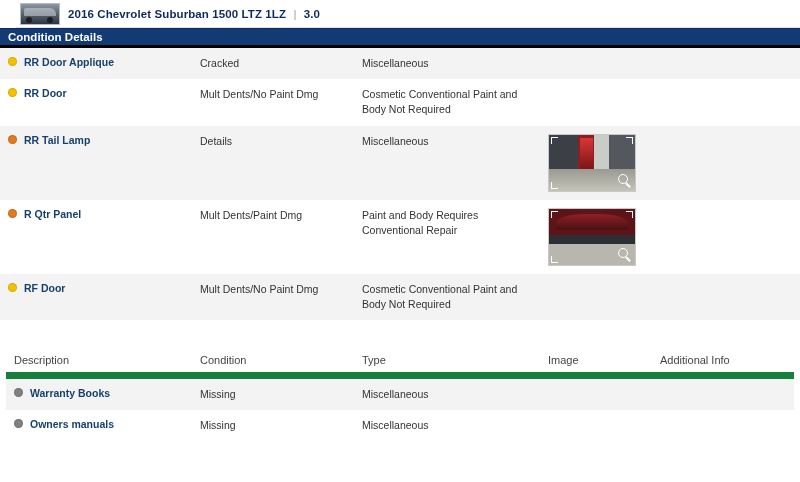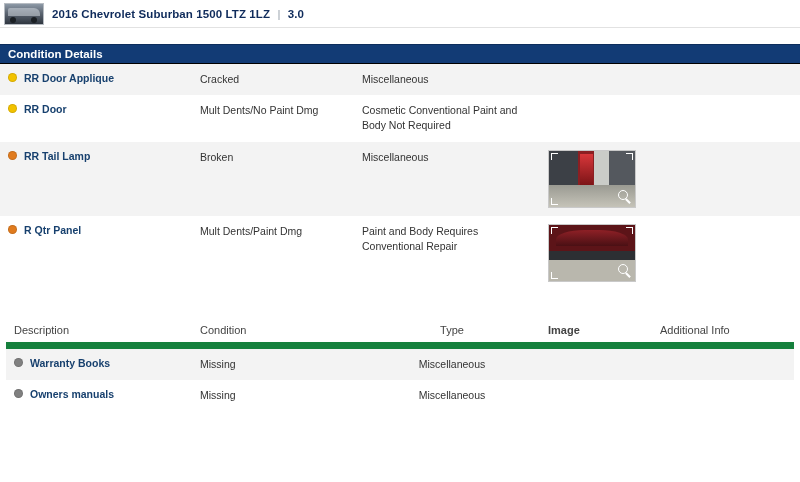--- a/index.html
+++ b/index.html
@@ -17,20 +17,21 @@
   }
 
   
   .veh-header {
     height: 28px;
     display: flex;
     align-items: center;
     padding-left: 4px;
     border-bottom: 1px solid #e2e2e2;
     background: #ffffff;
+    margin-left: 16px;
   }
   .veh-thumb {
     width: 40px; height: 22px;
     margin-right: 8px;
     background: linear-gradient(180deg,#8d99a6 0%, #5d6672 45%, #2f3640 100%);
     border: 1px solid #b7bcc2;
     position: relative;
     overflow: hidden;
     flex: none;
   }
@@ -69,22 +70,21 @@
     display: flex;
     align-items: center;
     padding-left: 8px;
     font-size: 11.5px;
     font-weight: bold;
     color: #ffffff;
   }
   .sect-bar.navy {
     background: #123b75;
     border-top: 1px solid #0d2d5c;
-    border-bottom: 1px solid #000000;
-    margin-top: 16px;
+    border-bottom: 3px solid #000000;
   }
   .sect-bar.gray {
     background: #808080;
     color: #ffffff;
     border-radius: 3px 3px 0 0;
     margin: 0 6px;
     border: 1px solid #6f6f6f;
   }
 
   
@@ -215,22 +215,22 @@
     background: #ffffff;
   }
   table.int td {
     font-size: 10.5px;
     color: #333;
     padding: 8px 6px 8px 0;
     vertical-align: top;
   }
   .int .col-desc  { width: 194px; padding-left: 8px !important; }
   .int .col-cond  { width: 162px; }
-  .int .col-type  { width: 186px; text-align: center; }
-  .int .col-img   { width: 112px; font-weight: bold; }
+  .int .col-type  { width: 186px; }
+  .int .col-img   { width: 112px; }
   .int .col-extra { width: auto; }
   .int-row-alt { background: #f3f3f3; }
 </style>
 </head>
 <body>
 
 <div id="app">
 
   <div class="veh-header">
     <div class="veh-thumb"></div>
@@ -282,21 +282,21 @@
       </tr>
 
       <tr class="row-alt">
         <td class="col-desc">
           <div class="desc-cell">
             <span class="dot orange"></span>
             <a class="desc-link" href="#">RR Tail Lamp</a>
           </div>
         </td>
         <td class="col-cond">
-          <div class="cell-text">Broken</div>
+          <div class="cell-text">Details</div>
         </td>
         <td class="col-type">
           <div class="cell-text">Miscellaneous</div>
         </td>
         <td class="col-img">
           <div class="thumb">
             <div class="photo-taillamp"></div>
             <span class="corner c-tl"></span>
             <span class="corner c-tr"></span>
             <span class="corner c-bl"></span>
@@ -324,20 +324,36 @@
             <div class="photo-qtrpanel"></div>
             <span class="corner c-tl"></span>
             <span class="corner c-tr"></span>
             <span class="corner c-bl"></span>
             <span class="mag"></span>
           </div>
         </td>
         <td class="col-extra"></td>
       </tr>
 
+      <tr class="row-alt">
+        <td class="col-desc">
+          <div class="desc-cell">
+            <span class="dot yellow"></span>
+            <a class="desc-link" href="#">RF Door</a>
+          </div>
+        </td>
+        <td class="col-cond">
+          <div class="cell-text">Mult Dents/No Paint Dmg</div>
+        </td>
+        <td class="col-type">
+          <div class="cell-text">Cosmetic Conventional Paint and Body Not Required</div>
+        </td>
+        <td class="col-img"></td>
+        <td class="col-extra"></td>
+      </tr>
 
     </tbody>
   </table>
 
   <div style="height:10px"></div>
 
   <div class="int-wrap">
     <table class="int">
       <thead>
         <tr>

